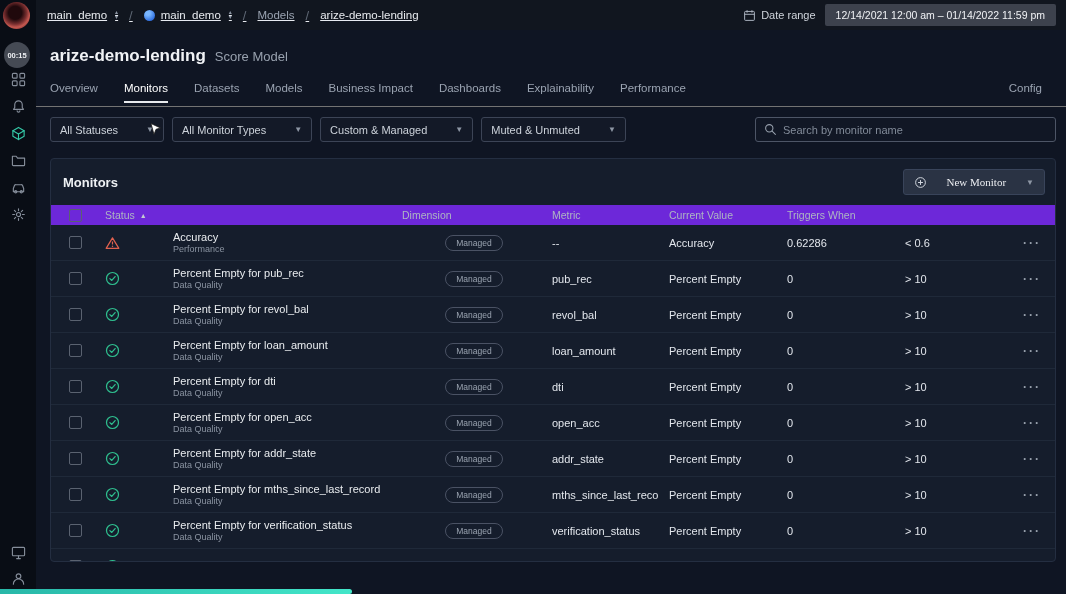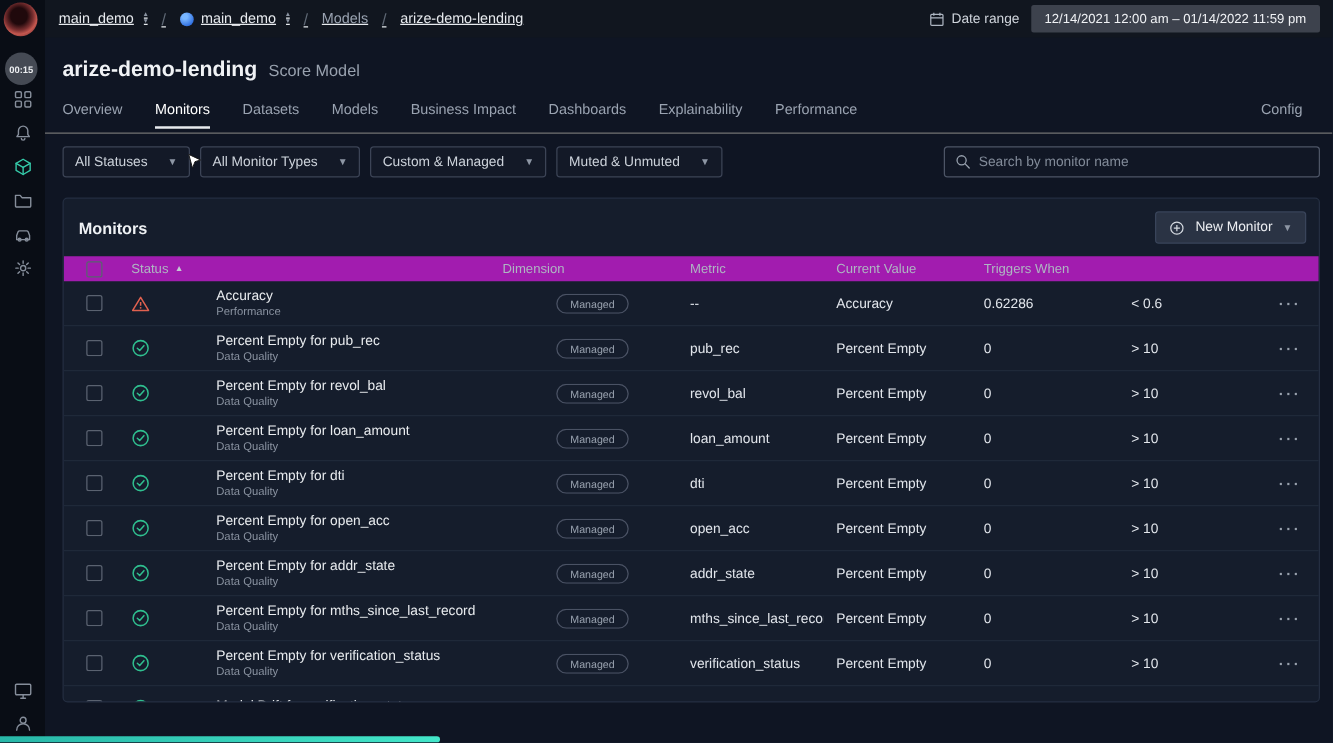--- a/index.html
+++ b/index.html
@@ -56,21 +56,21 @@
   .page-title { font-size:17px; font-weight:bold; color:#f0f2f5; }
   .page-subtitle { font-size:13px; color:#98a1ae; }
 
   .tabs { display:flex; align-items:center; gap:26px; padding:0 24px 0 14px; margin-top:13px; border-bottom:1px solid #737373; height:28px; }
   .tab { font-size:11.5px; color:#9aa3b1; padding-bottom:9px; cursor:pointer; white-space:nowrap; }
   .tab.active { color:#ffffff; border-bottom:2px solid #e8eaee; padding-bottom:7px; }
   .tab.config { margin-left:auto; }
 
   .filterbar { display:flex; align-items:center; gap:8px; padding:10px 10px 0 14px; }
   .filter-btn {
-    display:flex; align-items:center; gap:16px; height:25px; padding:0 9px;
+    display:flex; align-items:center; gap:28px; height:25px; padding:0 9px;
     border:1px solid #3c4456; border-radius:3px; background:rgba(255,255,255,0.02);
     color:#ccd2da; font-size:11px; cursor:pointer; white-space:nowrap;
   }
   .chev { color:#8d96a4; font-size:8px; }
   .searchbox {
     margin-left:auto; width:301px; height:25px; border:1px solid #4d5566; border-radius:3px;
     display:flex; align-items:center; padding:0 8px; gap:6px; background:rgba(255,255,255,0.01);
   }
   .searchbox svg { width:13px; height:13px; stroke:#97a0ad; fill:none; stroke-width:1.3; stroke-linecap:round; }
   .searchbox input {
@@ -80,28 +80,28 @@
   .searchbox input::placeholder { color:#828b99; }
 
   
   .card {
     position:absolute; left:14px; top:128px; width:1006px; height:404px;
     background:#151d2c; border:1px solid #242e41; border-radius:4px; overflow:hidden;
   }
   .card-head { height:46px; display:flex; align-items:center; padding:0 10px 0 12px; }
   .card-title { font-size:13px; font-weight:bold; color:#eef1f4; }
   .new-monitor-btn {
-    margin-left:auto; height:26px; display:flex; align-items:center; gap:8px;
+    margin-left:auto; height:26px; display:flex; align-items:center; gap:20px;
     background:#2a3344; border:1px solid #39445a; border-radius:3px; padding:0 10px;
-    color:#eceef2; font-size:11px; cursor:pointer;
+    color:#eceef2; font-size:11px; cursor:pointer;font-family:Liberation Serif, serif;
   }
   .new-monitor-btn svg { width:13px; height:13px; stroke:#d5dae1; fill:none; stroke-width:1.2; }
 
   .tgrid { display:grid; grid-template-columns:46px 72px 1fr 150px 117px 118px 118px 114px 46px; align-items:center; }
-  .thead { height:20px; background:#a21caf; font-size:10.5px; color:#aeb6c2; }
+  .thead { height:20px; background:#6d28d9; font-size:10.5px; color:#aeb6c2; }
   .thead .hcell { display:flex; align-items:center; }
   .sort-arrow { font-size:7px; margin-left:5px; color:#c3c9d3; }
   .c-check { padding-left:18px; }
   .c-status { padding-left:8px; }
   .c-name { padding-left:4px; }
   .c-badge { padding-left:14px;justify-content:center; }
   .pad { padding-left:10px; }
 
   .trow { height:36px; border-bottom:1px solid #1f2939; font-size:11px; color:#e2e6ec; cursor:pointer; }
   .trow .cell { display:flex; align-items:center; overflow:hidden; }

